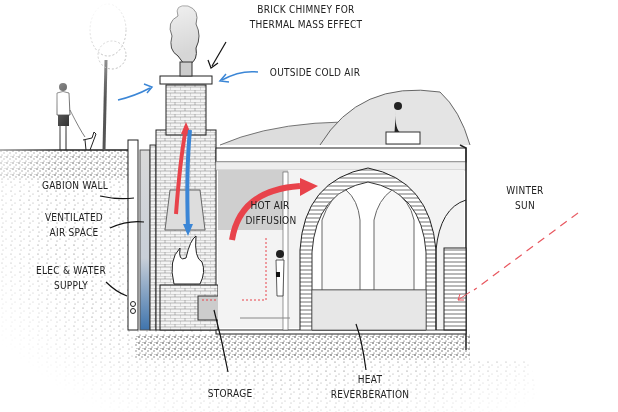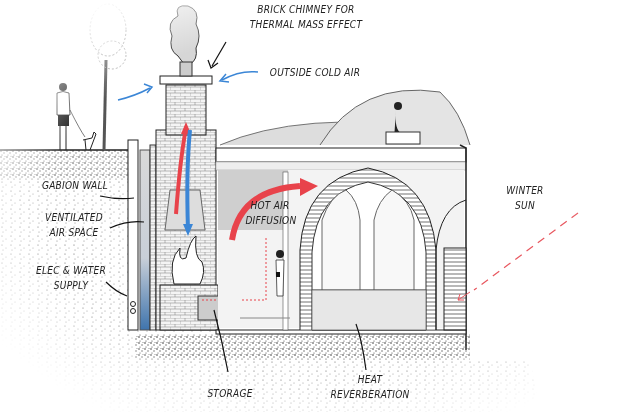--- a/index.html
+++ b/index.html
@@ -1,17 +1,17 @@
 <!DOCTYPE html>
 <html><head>
 <meta charset="utf-8">
 <style>
   html, body { margin:0; padding:0; background:#ffffff; }
   body { width:618px; height:412px; overflow:hidden; position:relative; font-family:"DejaVu Sans Condensed","DejaVu Sans", sans-serif; }
-  #stage { position:absolute; left:0; top:0; width:618px; height:412px;font-style:italic; }
+  #stage { position:absolute; left:0; top:0; width:618px; height:412px; }
   .lbl { position:absolute; font-family:"DejaVu Sans", sans-serif; font-size:11px; letter-spacing:0.3px; color:#222; text-align:center; line-height:15px; transform:scaleX(0.82); transform-origin:center; white-space:nowrap; }
   .lbl .l { display:block; }
 </style>
 </head>
 <body>
 
 <div id="stage">
 <svg width="618" height="412" viewBox="0 0 618 412">
   <defs>
     <pattern id="gravel" width="6" height="6" patternUnits="userSpaceOnUse">

